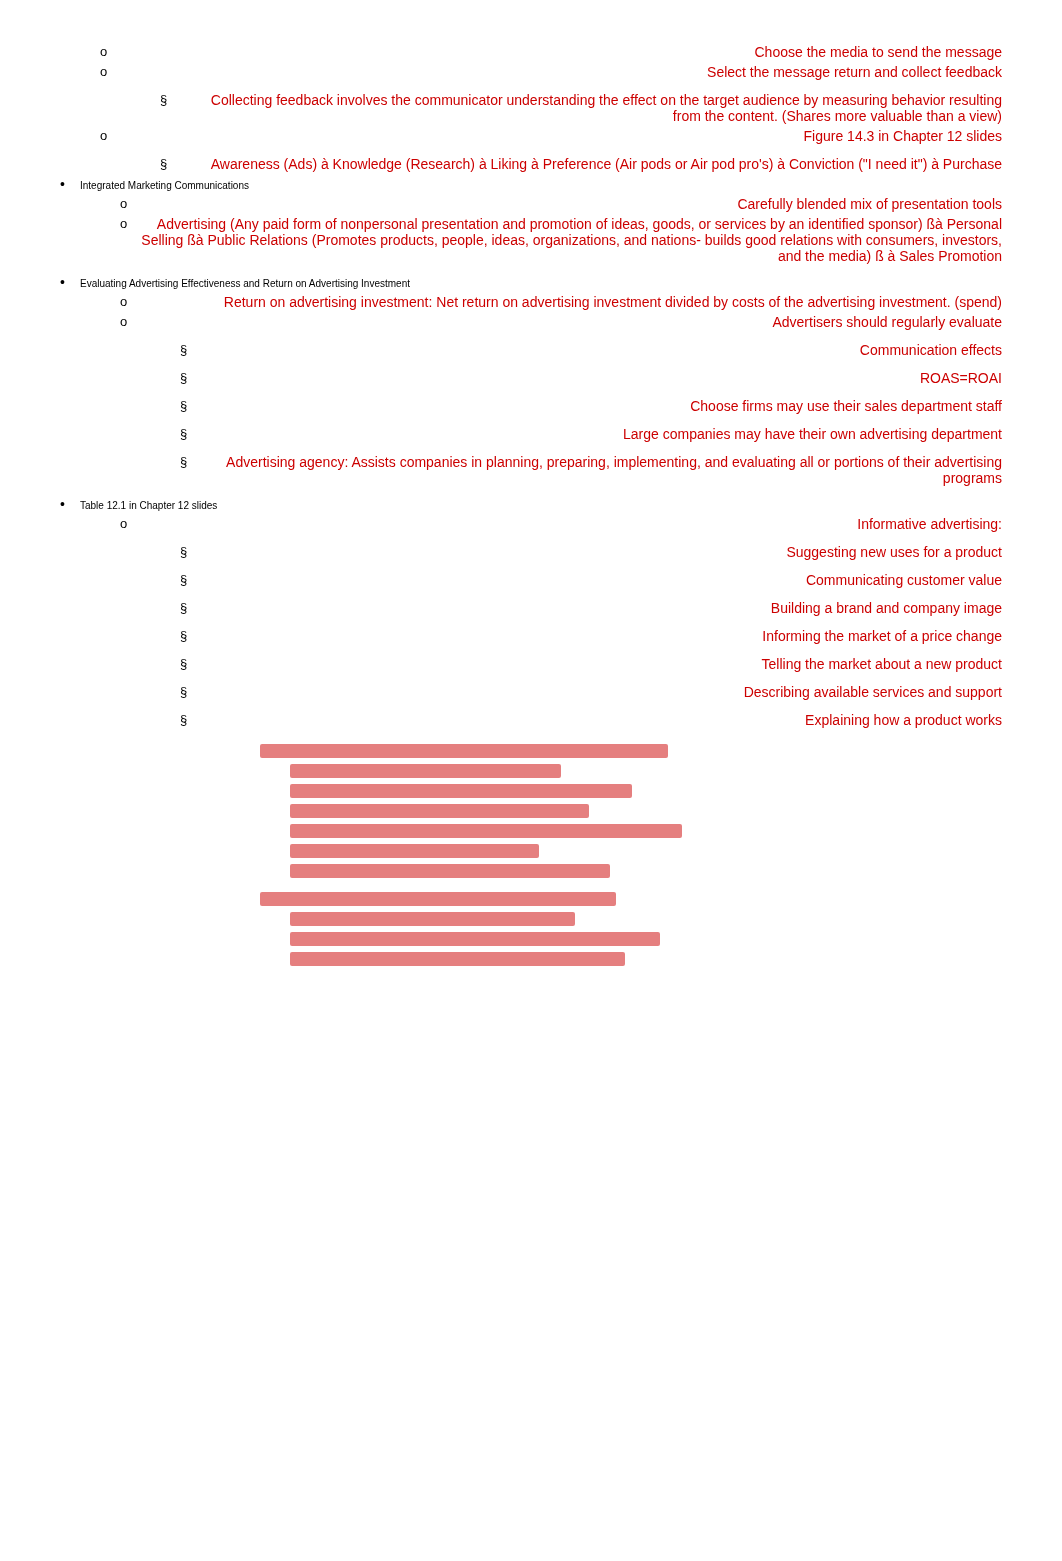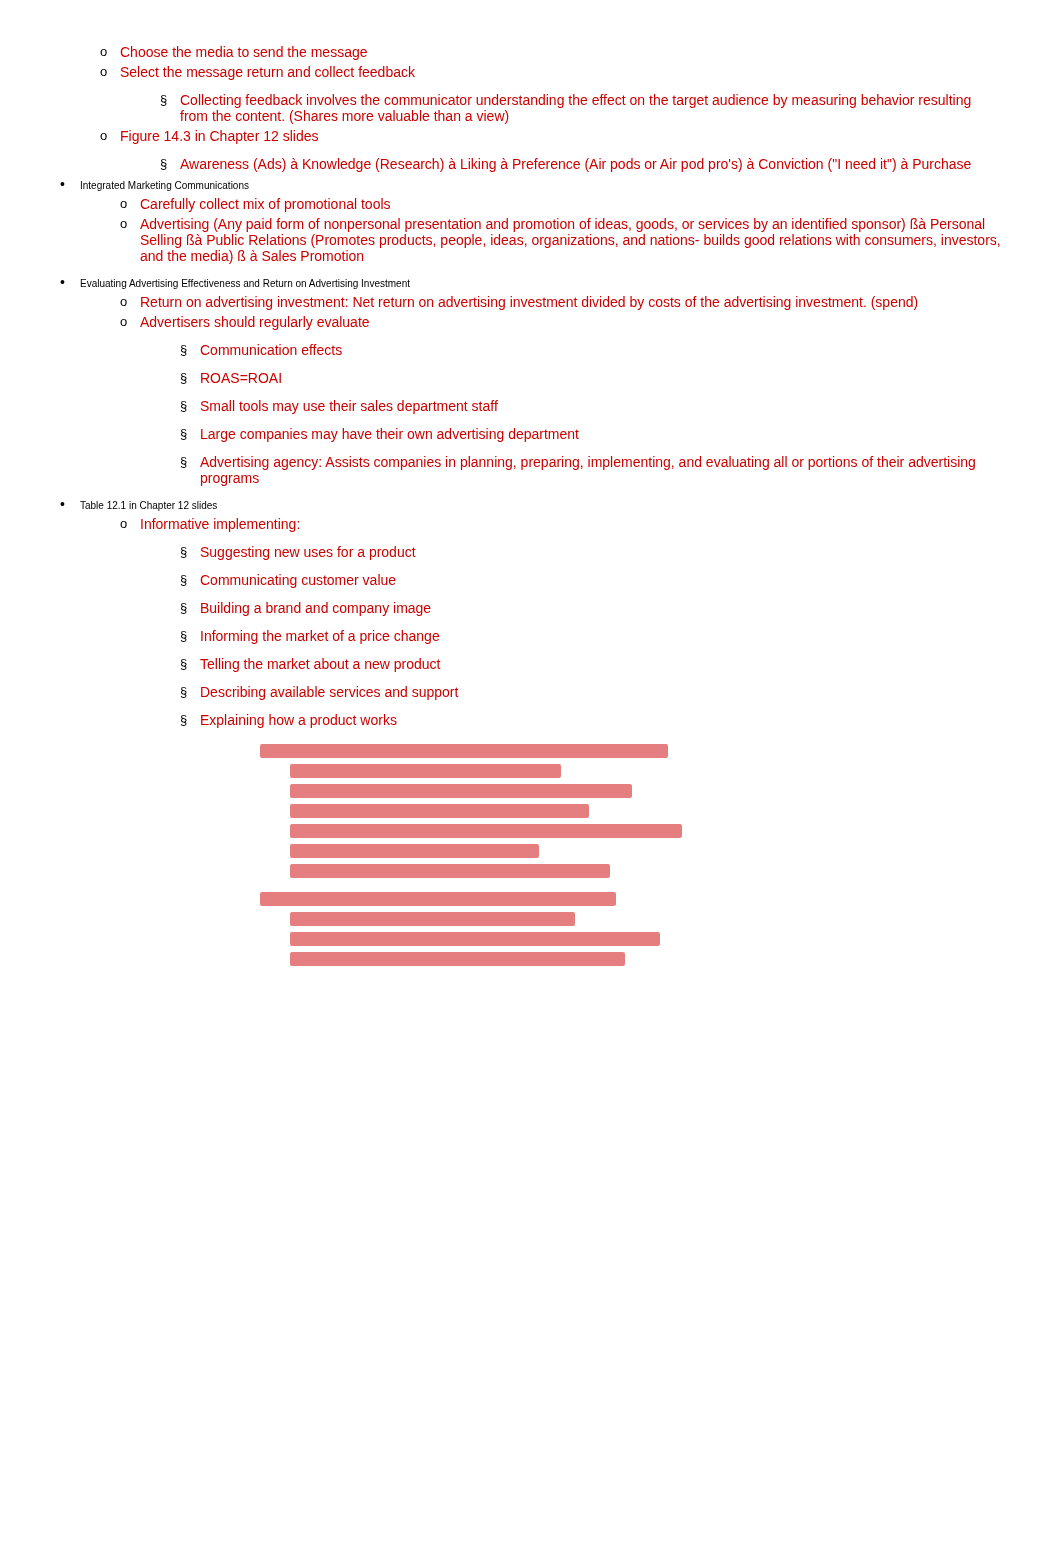--- a/index.html
+++ b/index.html
@@ -38,20 +38,21 @@
     }
     ul.o-list {
       list-style: none;
       padding-left: 40px;
       margin-top: 4px;
     }
     ul.o-list > li {
       position: relative;
       padding-left: 20px;
       margin-bottom: 4px;
+      text-align: right;
     }
     ul.o-list > li::before {
       content: "o";
       position: absolute;
       left: 0;
       top: 0;
       color: #000000;
       font-size: 13px;
     }
     ul.section-list {
@@ -114,21 +115,21 @@
     </li>
   </ul>
 </div>
 
 <ul class="main-list">
 
   <li>
     <span class="item-label">Integrated Marketing Communications</span>
     <ul class="o-list">
       <li>
-        <span class="red-text">Carefully collect mix of promotional tools</span>
+        <span class="red-text">Carefully blended mix of presentation tools</span>
       </li>
       <li>
         <span class="red-text">Advertising (Any paid form of nonpersonal presentation and promotion of ideas, goods, or services by an identified sponsor) ßà    Personal Selling ßà    Public Relations (Promotes products, people, ideas, organizations, and nations- builds good relations with consumers, investors, and the media) ß  à   Sales Promotion</span>
       </li>
     </ul>
   </li>
 
   <li>
     <span class="item-label">Evaluating Advertising Effectiveness and Return on Advertising Investment</span>
     <ul class="o-list">
@@ -138,38 +139,38 @@
       <li>
         <span class="red-text">Advertisers should regularly evaluate</span>
         <ul class="section-list">
           <li>
             <span class="red-text">Communication effects</span>
           </li>
           <li>
             <span class="red-text">ROAS=ROAI</span>
           </li>
           <li>
-            <span class="red-text">Small tools may use their sales department staff</span>
+            <span class="red-text">Choose firms may use their sales department staff</span>
           </li>
           <li>
             <span class="red-text">Large companies may have their own advertising department</span>
           </li>
           <li>
             <span class="red-text">Advertising agency: Assists companies in planning, preparing, implementing, and evaluating all or portions of their advertising programs</span>
           </li>
         </ul>
       </li>
     </ul>
   </li>
 
   <li>
     <span class="item-label">Table 12.1 in Chapter 12 slides</span>
     <ul class="o-list">
       <li>
-        <span class="red-text">Informative implementing:</span>
+        <span class="red-text">Informative advertising:</span>
         <ul class="section-list">
           <li>
             <span class="red-text"> Suggesting new uses for a product</span>
           </li>
           <li>
             <span class="red-text">Communicating customer value</span>
           </li>
           <li>
             <span class="red-text">Building a brand and company image</span>
           </li>

